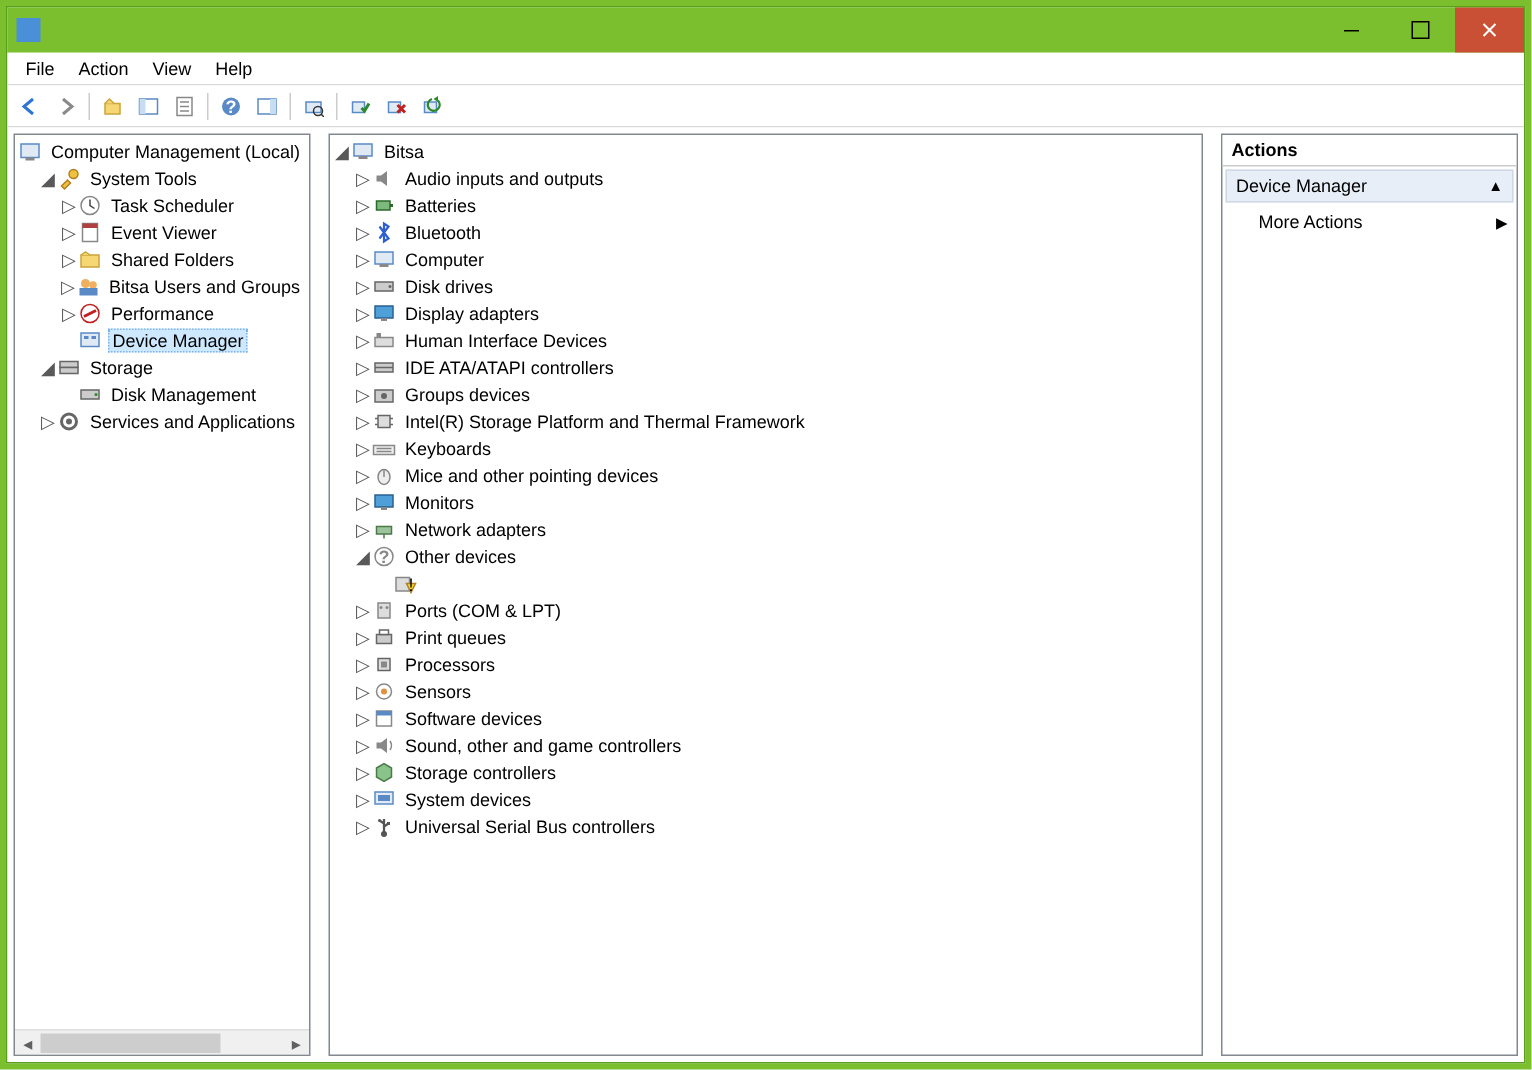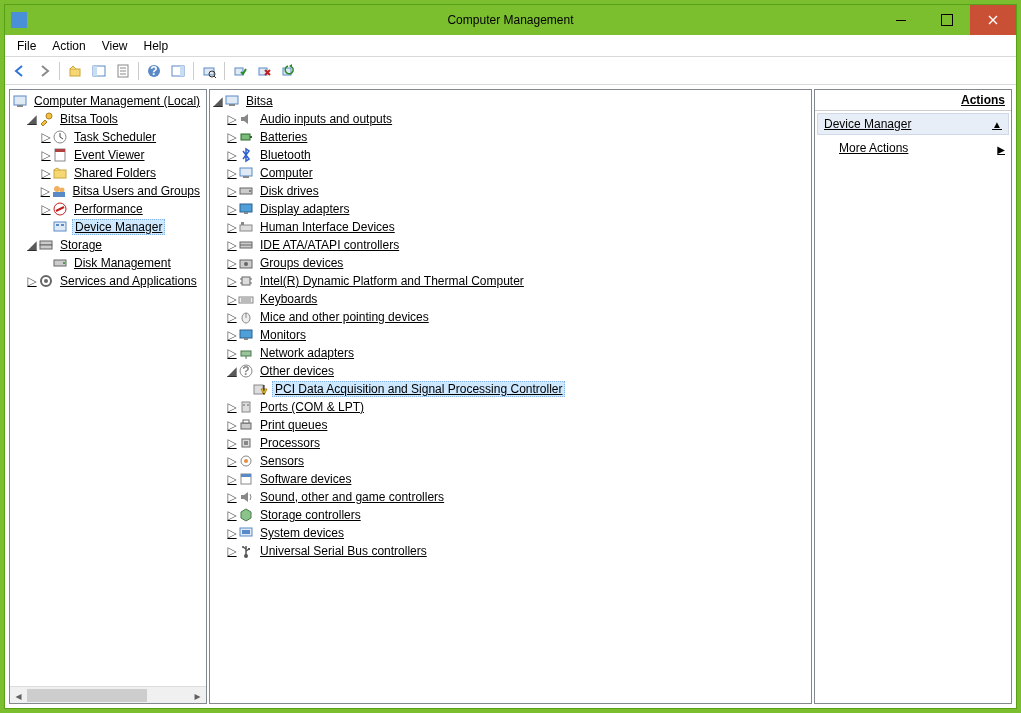--- a/index.html
+++ b/index.html
@@ -17,56 +17,55 @@
   .close { background:#c94f35; color:#fff; }
   .close svg { width:10px; height:10px; }
   
   .menubar { height:22px; background:#fff; display:flex; align-items:center; padding:0 4px; border-bottom:1px solid #d9d9d9; }
   .menubar span { padding:2px 8px;text-align:center; }
   
   .toolbar { height:28px; background:#fff; display:flex; align-items:center; padding:0 4px; border-bottom:1px solid #d9d9d9; gap:2px; }
   .tbtn { width:22px; height:22px; display:flex; align-items:center; justify-content:center; border:1px solid transparent; }
   .tsep { width:1px; height:18px; background:#ccc; margin:0 2px; }
   
-  .content { flex:1; display:flex; padding:4px; gap:2px; overflow:hidden; background:#fff;text-decoration:underline; }
+  .content { flex:1; display:flex; padding:4px; gap:12px; overflow:hidden; background:#fff; }
   .pane { border:1px solid #828790; background:#fff; height:100%; position:relative; overflow:hidden; display:flex; flex-direction:column;}
   .left-pane { width:198px; }
   .center-pane { flex:1; }
   .right-pane { width:198px; }
   .tree { padding:2px 0 2px 2px; overflow:auto; flex:1; white-space:nowrap; }
   .node { display:flex; align-items:center; height:18px; padding-right:4px;}
   .exp { width:12px; text-align:center; color:#595959; cursor:default; }
   .nic { width:16px; height:16px; display:inline-flex; align-items:center; justify-content:center; margin-right:4px; }
   .label { padding:0 2px; }
   .sel { background:#cde8ff; border:1px dotted #7eb4ea; }
   .lvl0 { padding-left:0px; }
   .lvl1 { padding-left:14px; }
   .lvl2 { padding-left:28px; }
   
   .hscroll { height:17px; background:#f0f0f0; border-top:1px solid #ddd; position:relative; }
   .hscroll .thumb { position:absolute; left:17px; top:2px; height:13px; width:120px; background:#cdcdcd; }
   .hscroll .arr { position:absolute; top:0; width:17px; height:17px; display:flex; align-items:center; justify-content:center; color:#606060; }
   .hscroll .arr.l { left:0; }
   .hscroll .arr.r { right:0; }
   
-  .actions-header { background:#fff; border-bottom:1px solid #ccc; font-weight:bold; padding:3px 6px;text-align:right; }
+  .actions-header { background:#fff; border-bottom:1px solid #ccc; font-weight:bold; padding:3px 6px; }
   .actions-section { background:#e7eef7; border:1px solid #d0d7e5; margin:2px; padding:3px 6px; display:flex; align-items:center; justify-content:space-between; }
   .actions-item { padding:4px 6px 4px 24px; display:flex; align-items:flex-end; justify-content:space-between;}
   .arrow-r { font-size:10px; }
   
   svg { display:block; }
 </style>
 </head>
 <body>
 
 <div class="window">
 
   <div class="titlebar">
     <span class="app-icon"></span>
-    <span class="title">Computer Management</span>
     <div class="win-buttons">
       <div class="win-btn win-min"></div>
       <div class="win-btn win-max"></div>
       <div class="win-btn close">
         <svg viewBox="0 0 10 10">
             <path d="M1 1 L9 9 M9 1 L1 9" stroke="#fff" stroke-width="1.4"></path>
           </svg>
       </div>
     </div>
   </div>
@@ -167,21 +166,21 @@
           <span class="label">Computer Management (Local)</span>
         </div>
         <div class="node lvl1">
           <span class="exp">◢</span>
           <span class="nic">
               <svg width="16" height="16">
                 <path d="M3 13 L7 9 L9 11 L5 15 Z" fill="#f0c040" stroke="#b08020"></path>
                 <circle cx="11" cy="5" r="3" fill="#f0c040" stroke="#b08020"></circle>
               </svg>
             </span>
-          <span class="label">Bitsa Tools</span>
+          <span class="label">System Tools</span>
         </div>
         <div class="node lvl2">
           <span class="exp">▷</span>
           <span class="nic">
               <svg width="16" height="16">
                 <circle cx="8" cy="8" r="6" fill="#fff" stroke="#888"></circle>
                 <path d="M8 4 L8 8 L11 10" stroke="#444" fill="none"></path>
               </svg>
             </span>
           <span class="label">Task Scheduler</span>
@@ -380,21 +379,21 @@
             <span class="exp">▷</span>
             <span class="nic">
               <svg width="16" height="16">
                 <rect x="4" y="4" width="8" height="8" fill="#ddd" stroke="#666"></rect>
                 <line x1="2" y1="6" x2="4" y2="6" stroke="#666"></line>
                 <line x1="2" y1="10" x2="4" y2="10" stroke="#666"></line>
                 <line x1="12" y1="6" x2="14" y2="6" stroke="#666"></line>
                 <line x1="12" y1="10" x2="14" y2="10" stroke="#666"></line>
               </svg>
             </span>
-            <span class="label">Intel(R) Dynamic Platform and Thermal Computer</span>
+            <span class="label">Intel(R) Storage Platform and Thermal Framework</span>
           </div>
         <div class="node lvl1">
             <span class="exp">▷</span>
             <span class="nic">
               <svg width="16" height="16">
                 <rect x="1" y="6" width="14" height="6" fill="#eee" stroke="#888"></rect>
                 <line x1="3" y1="8" x2="13" y2="8" stroke="#888"></line>
                 <line x1="3" y1="10" x2="13" y2="10" stroke="#888"></line>
               </svg>
             </span>
@@ -442,21 +441,20 @@
           </div>
         <div class="node lvl2">
             <span class="exp"></span>
             <span class="nic">
               <svg width="16" height="16">
                 <rect x="2" y="4" width="9" height="9" fill="#ddd" stroke="#888"></rect>
                 <path d="M9 8 L15 8 L12 14 Z" fill="#f7d733" stroke="#b08020"></path>
                 <text x="12" y="13" text-anchor="middle" font-size="8" fill="#000">!</text>
               </svg>
             </span>
-            <span class="label sel">PCI Data Acquisition and Signal Processing Controller</span>
           </div>
         <div class="node lvl1">
             <span class="exp">▷</span>
             <span class="nic">
               <svg width="16" height="16">
                 <rect x="4" y="3" width="8" height="10" fill="#ddd" stroke="#888"></rect>
                 <circle cx="6" cy="6" r="1" fill="#888"></circle>
                 <circle cx="10" cy="6" r="1" fill="#888"></circle>
               </svg>
             </span>

